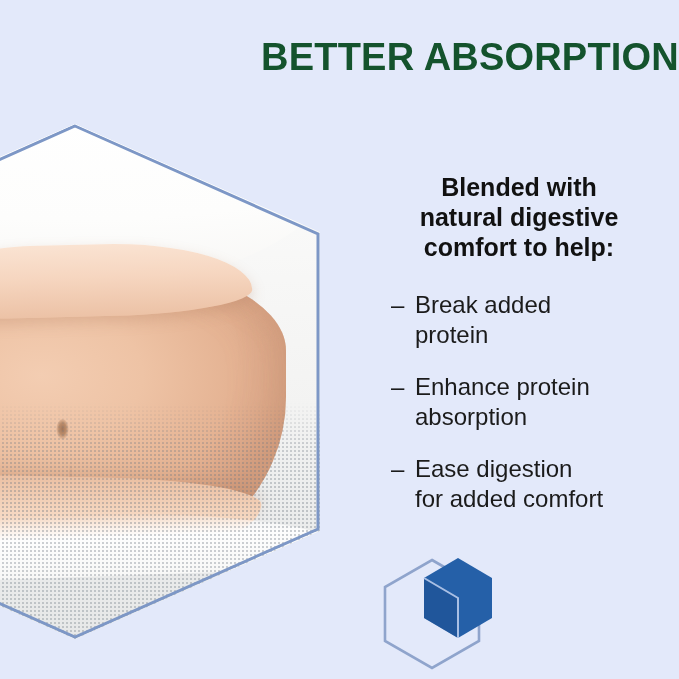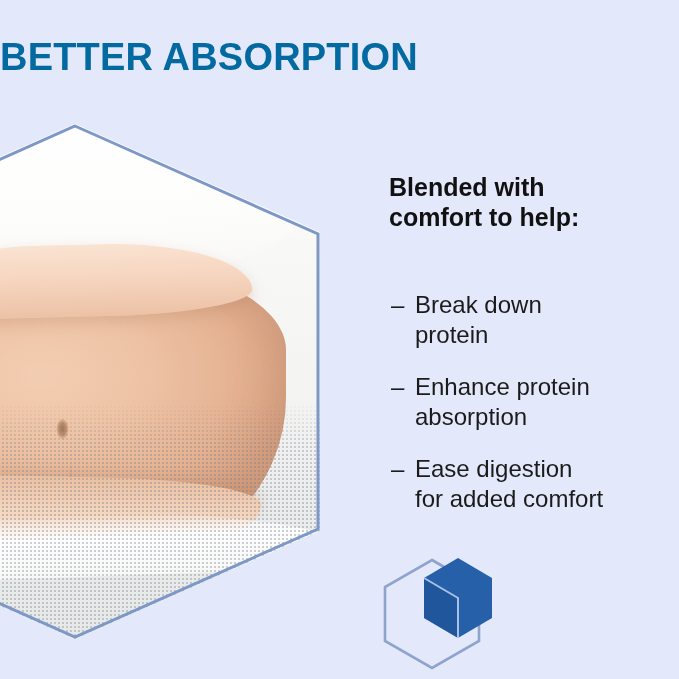--- a/index.html
+++ b/index.html
@@ -16,22 +16,22 @@
     font-family: "Liberation Sans", sans-serif;
     -webkit-font-smoothing: antialiased;
   }
 
   
   .title {
     position: absolute;
     top: 34px;
     left: 0;
     width: 679px;
-    text-align: left;
-    color: #0369a1;
+    text-align: right;
+    color: #14532d;
     font-family: "Liberation Sans", sans-serif;
     font-weight: bold;
     font-size: 38px;
     line-height: 46px;
     letter-spacing: 0.2px;
   }
   .title .line { display: block; white-space: pre; }
 
   
   .hex-photo-wrap {
@@ -182,21 +182,21 @@
     position: absolute;
     left: 389px;
     top: 172px;
     width: 260px;
     color: #111111;
     font-family: "Liberation Sans", sans-serif;
     font-weight: bold;
     font-size: 25px;
     line-height: 30px;
   }
-  .subhead .line { display: block; white-space: pre; }
+  .subhead .line { display: block; white-space: pre; text-align: center; }
 
   .bullets {
     position: absolute;
     left: 389px;
     top: 290px;
     width: 280px;
   }
   .bullet {
     position: relative;
     display: block;
@@ -253,27 +253,28 @@
     </div>
     <div class="hex-outline">
       <svg viewBox="0 0 490 515" preserveAspectRatio="none" aria-hidden="true">
         <polygon points="245,2 488,110 488,405 245,513 2,405 2,110" fill="none" stroke="#7d97c6" stroke-width="3"></polygon>
       </svg>
     </div>
   </div>
 
   <div class="subhead">
     <span class="line">Blended with</span>
+    <span class="line">natural digestive</span>
     <span class="line">comfort to help:</span>
   </div>
 
   <div class="bullets">
     <div class="bullet">
       <span class="dash">–</span>
-      <span class="btext">Break down
+      <span class="btext">Break added
 protein</span>
     </div>
     <div class="bullet">
       <span class="dash">–</span>
       <span class="btext">Enhance protein
 absorption</span>
     </div>
     <div class="bullet">
       <span class="dash">–</span>
       <span class="btext">Ease digestion

